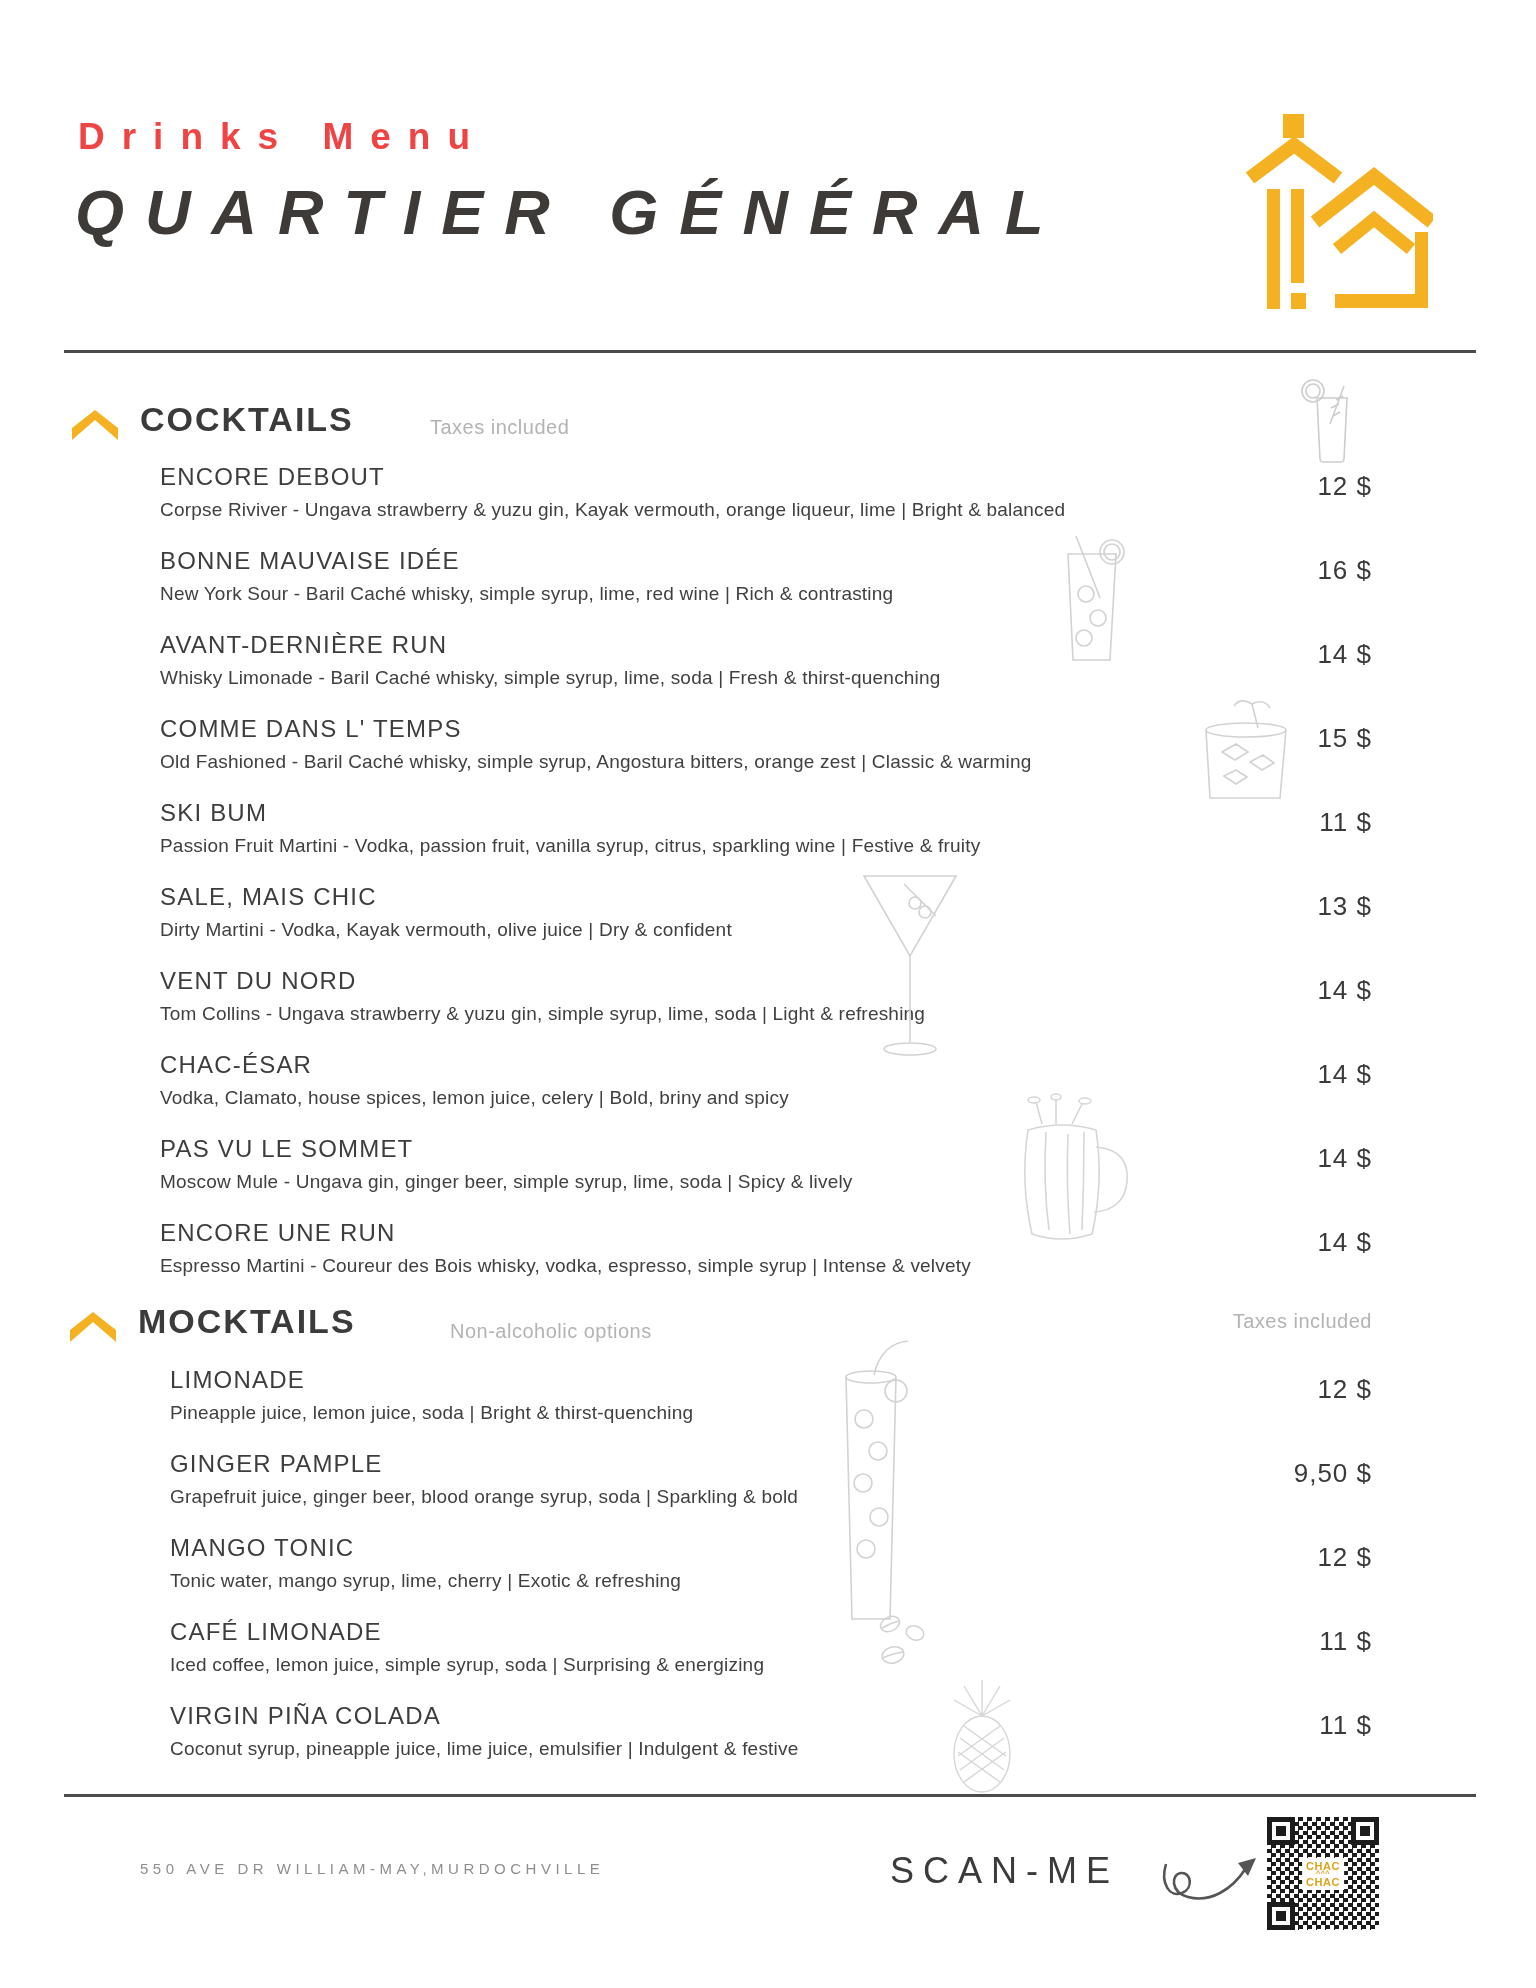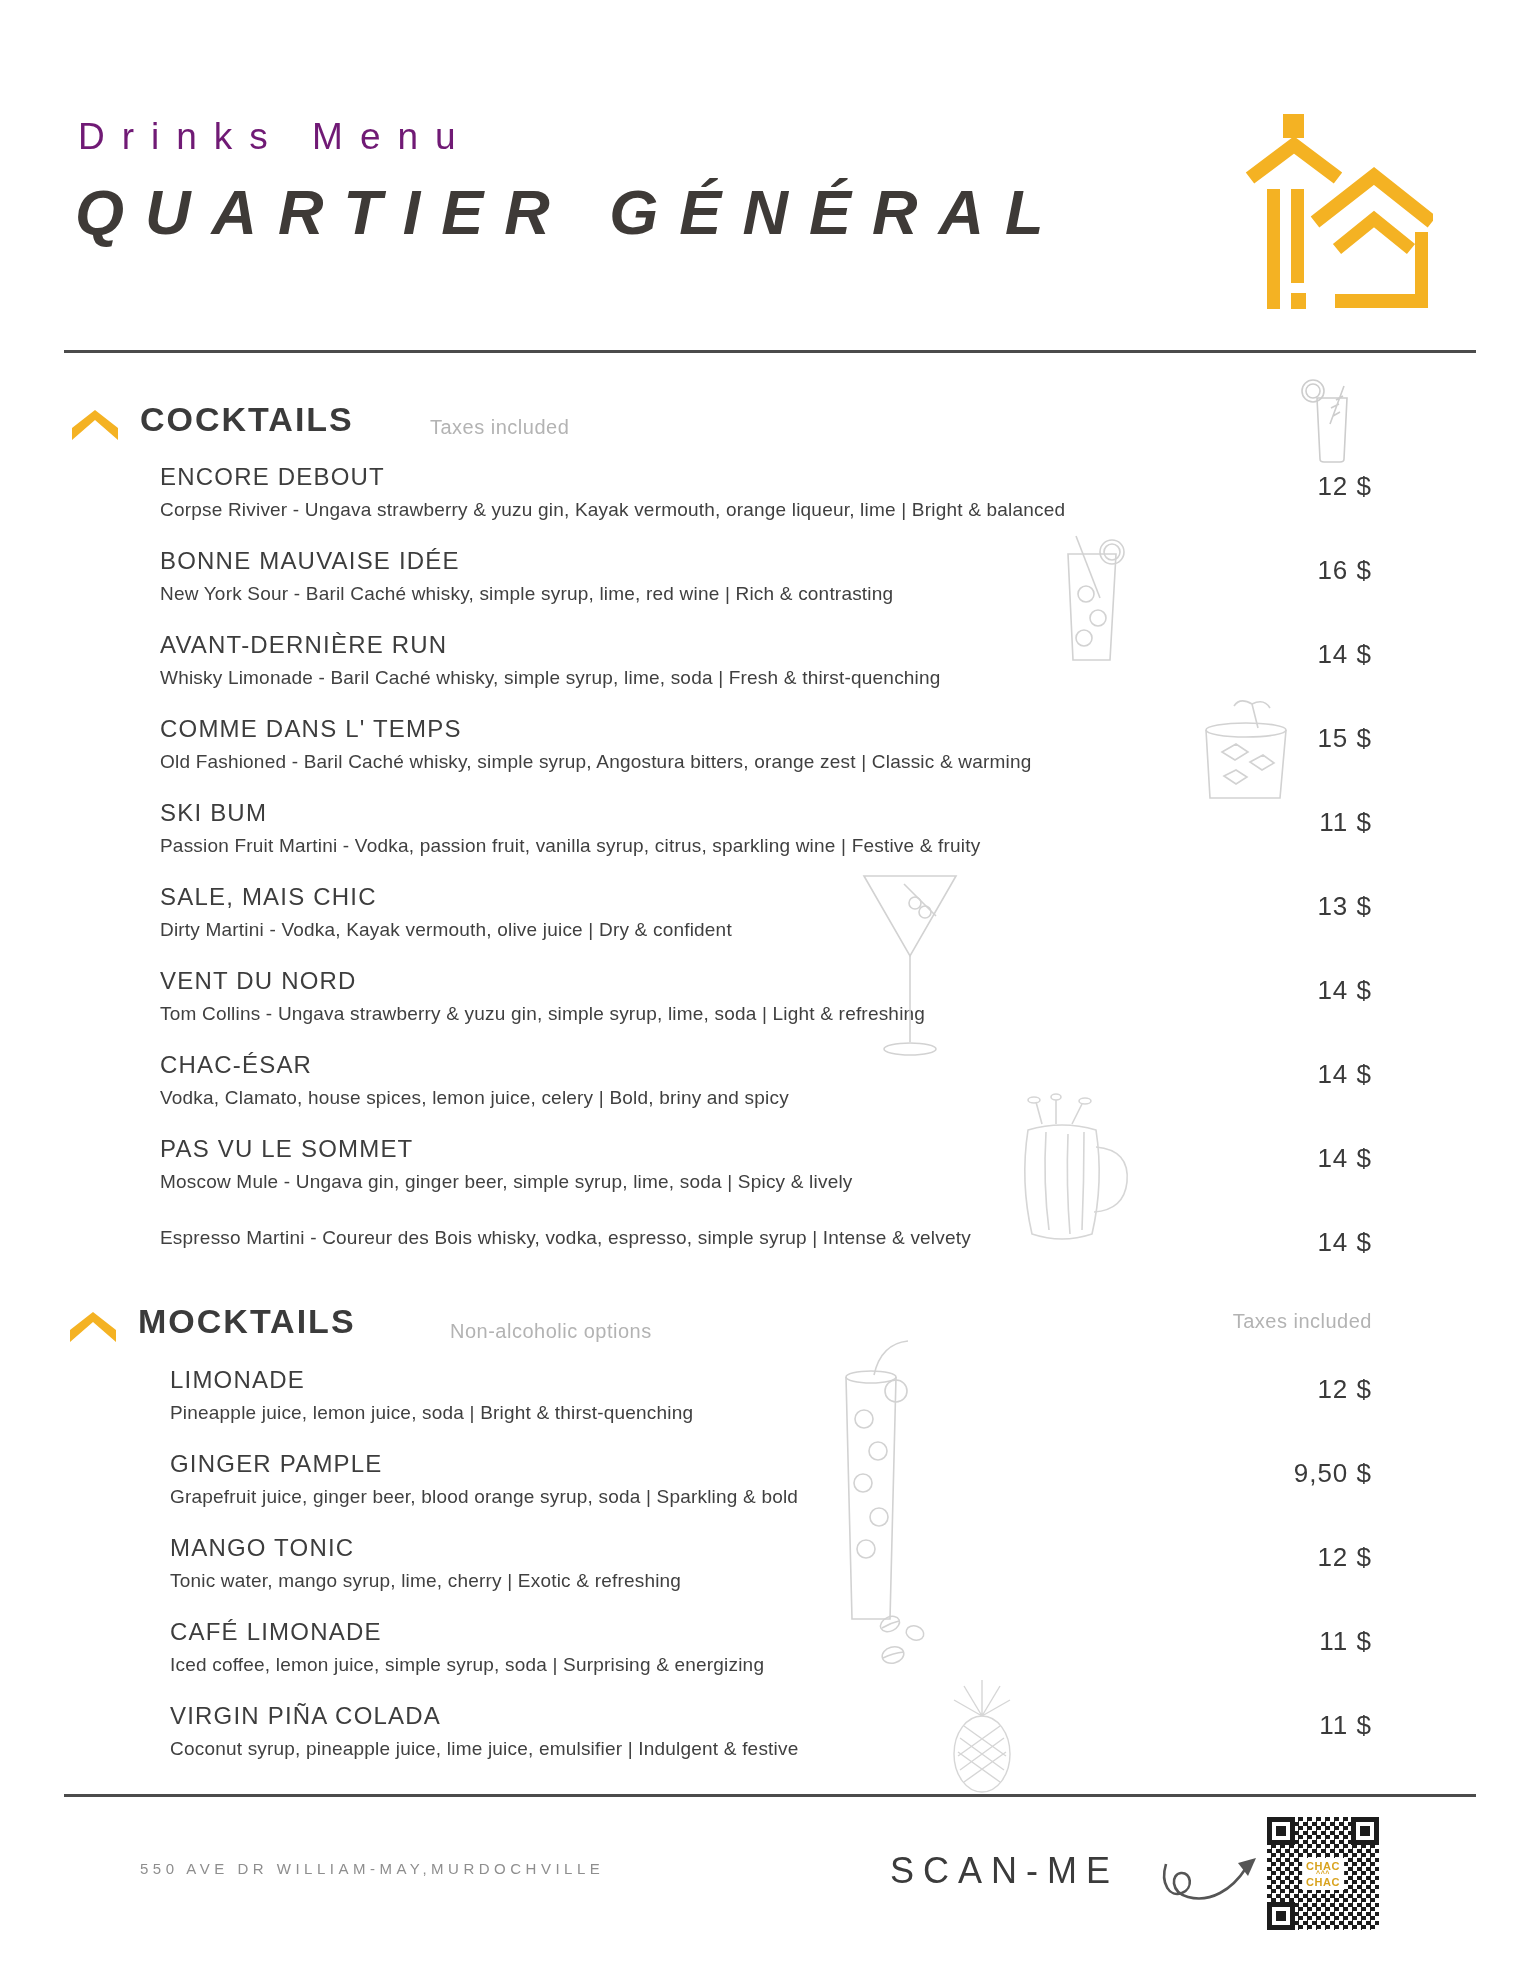--- a/index.html
+++ b/index.html
@@ -1,21 +1,21 @@
 <!DOCTYPE html>
 <html><head>
 <meta charset="utf-8">
 <style>
   html,body{margin:0;padding:0;background:#ffffff;}
   .page{position:relative;width:1536px;height:1988px;background:#ffffff;overflow:hidden;
         font-family:"Liberation Sans",sans-serif;color:#3d3d3d;}
 
   
-  .subtitle{position:absolute;left:78px;top:116px;font-size:37px;font-weight:400;
-            letter-spacing:17px;color:#701a75;white-space:nowrap;}
+  .subtitle{position:absolute;left:78px;top:116px;font-size:37px;font-weight:700;
+            letter-spacing:17px;color:#ef4444;white-space:nowrap;}
   .brand{position:absolute;left:75px;top:176px;font-size:63px;font-weight:700;
          letter-spacing:21px;color:#3e3a37;white-space:nowrap;font-style:italic;}
   .logo{position:absolute;left:1228px;top:112px;}
 
   .rule{position:absolute;left:64px;width:1412px;height:3px;background:#4b4b4b;}
   .rule.r1{top:350px;} .rule.r2{top:1794px;}
 
   
   .chevron{position:absolute;}
   .chevron.c1{left:72px;top:410px;} .chevron.c2{left:70px;top:1312px;}
@@ -130,20 +130,21 @@
     <div class="item-name">CHAC-ÉSAR</div>
     <div class="item-desc">Vodka, Clamato, house spices, lemon juice, celery | Bold, briny and spicy</div>
     <div class="item-price">14 $</div>
   </div>
   <div class="item ck" style="top:1135px">
     <div class="item-name">PAS VU LE SOMMET</div>
     <div class="item-desc">Moscow Mule - Ungava gin, ginger beer, simple syrup, lime, soda | Spicy &amp; lively</div>
     <div class="item-price">14 $</div>
   </div>
   <div class="item ck" style="top:1219px">
+    <div class="item-name">ENCORE UNE RUN</div>
     <div class="item-desc">Espresso Martini - Coureur des Bois whisky, vodka, espresso, simple syrup | Intense &amp; velvety</div>
     <div class="item-price">14 $</div>
   </div>
 
   <span class="sketch" style="left:1046px;top:532px">
     <svg width="88" height="138" viewBox="0 0 88 138" fill="none" stroke="#d2d2d2" stroke-width="1.6">
       <path d="M22 22 L27 128 L64 128 L70 22 Z"></path>
       <line x1="30" y1="4" x2="54" y2="66"></line>
       <circle cx="66" cy="20" r="12"></circle>
         <circle cx="66" cy="20" r="8"></circle>

